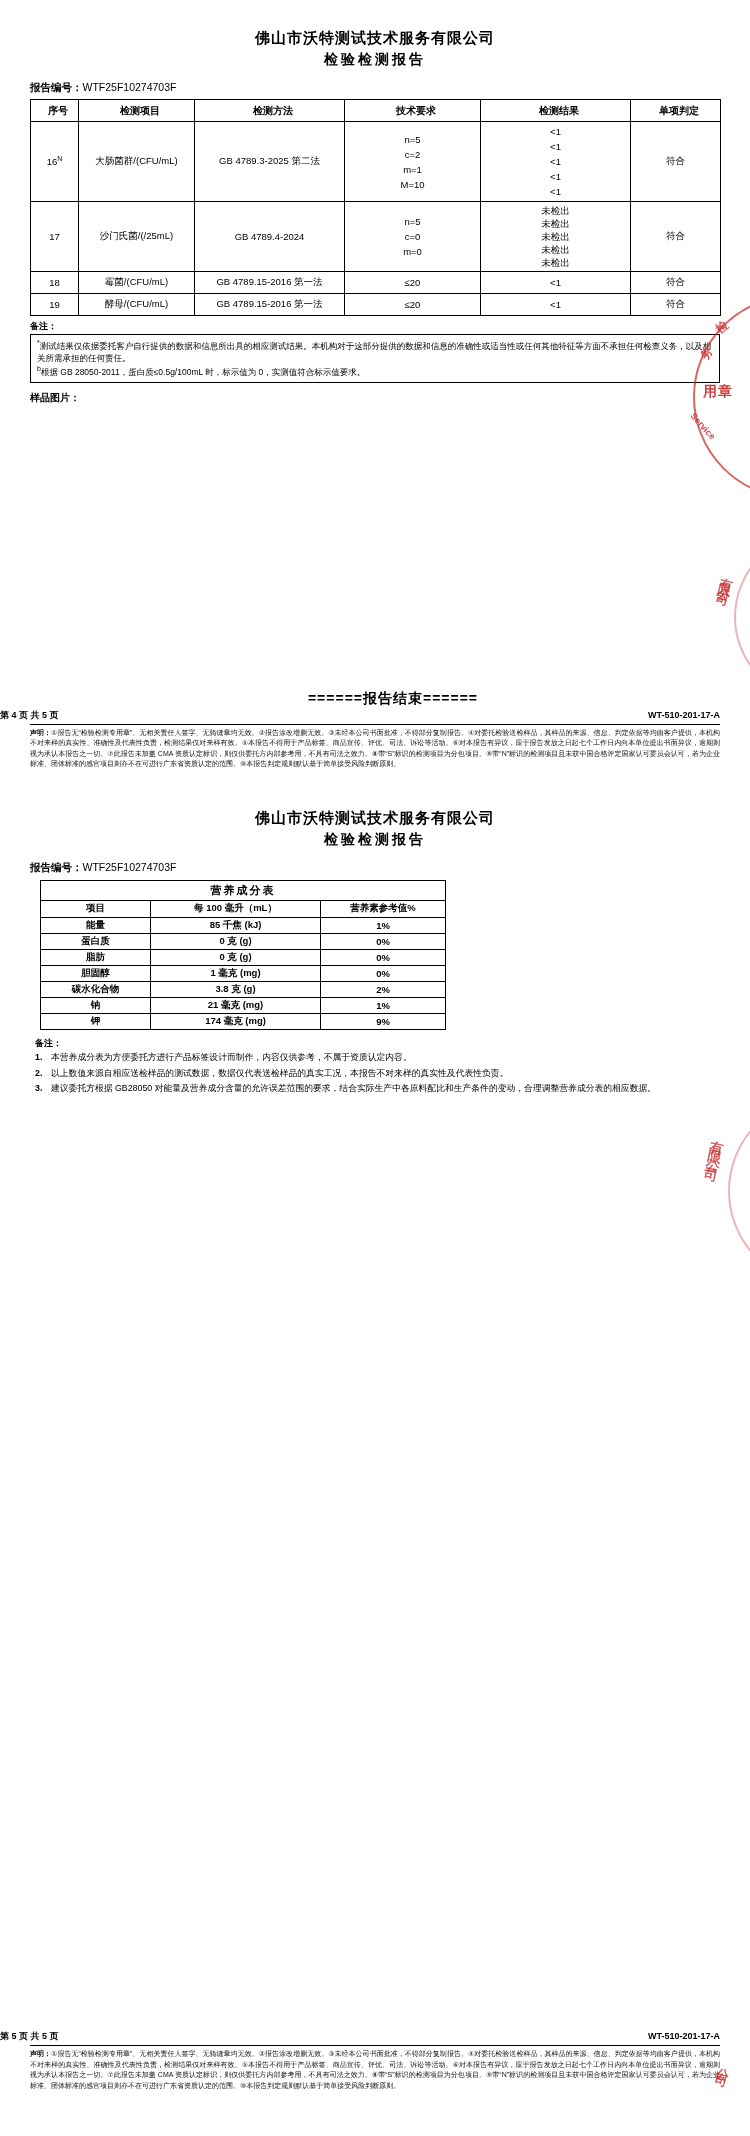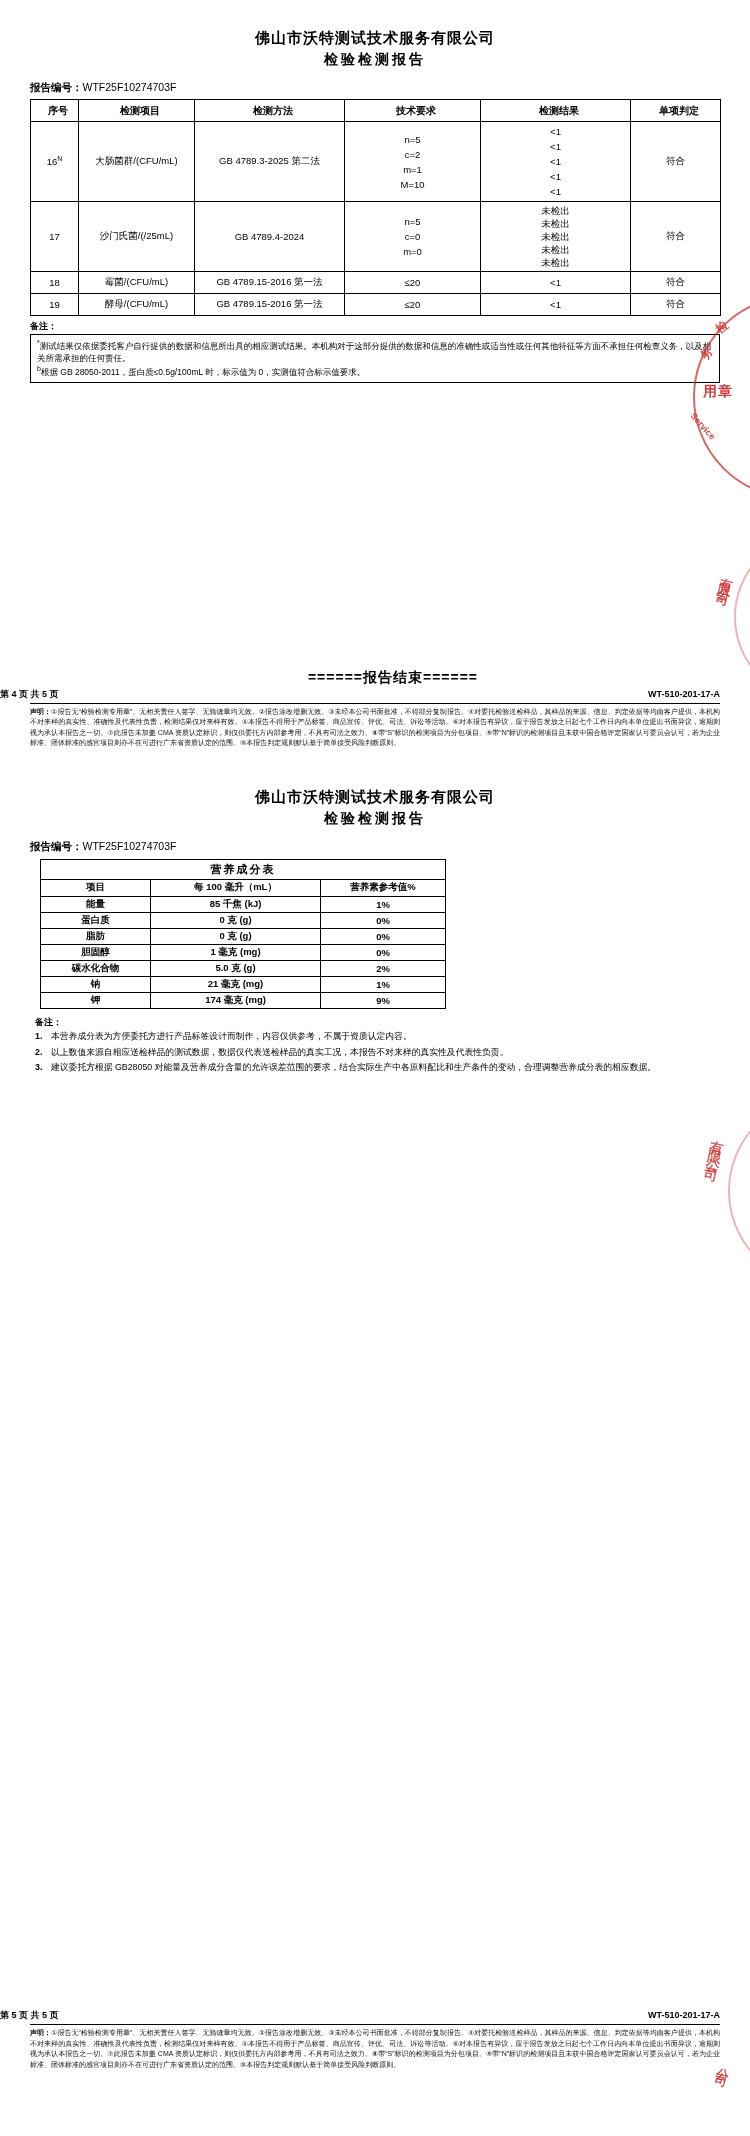--- a/index.html
+++ b/index.html
@@ -163,20 +163,21 @@
     </tr>
   </tbody>
     </table>
 
   <div class="notes-label">备注：</div>
   <div class="notes-box">
     <div><sup>*</sup><span>测试结果仅依据委托客户自行提供的数据和信息所出具的相应测试结果。本机构对于这部分提供的数据和信息的准确性或适当性或任何其他特征等方面不承担任何检查义务，以及相关所需承担的任何责任。</span></div>
     <div><sup>b</sup><span>根据 GB 28050-2011，蛋白质≤0.5g/100mL 时，标示值为 0，实测值符合标示值要求。</span></div>
   </div>
 
+  <div class="sample-label">样品图片：</div>
   <div class="sample-space"></div>
 
   <div class="report-end">======报告结束======</div>
   <div class="pfoot">
     <div class="pageno">第 4 页 共 5 页</div>
     <div class="doccode">WT-510-201-17-A</div>
   </div>
   <div class="hr"></div>
   <div class="statement">
     <span class="s-label">声明：</span><span>①报告无“检验检测专用章”、无相关责任人签字、无骑缝章均无效。②报告涂改增删无效。③未经本公司书面批准，不得部分复制报告。④对委托检验送检样品，其样品的来源、信息、判定依据等均由客户提供，本机构不对来样的真实性、准确性及代表性负责，检测结果仅对来样有效。⑤本报告不得用于产品标签、商品宣传、评优、司法、诉讼等活动。⑥对本报告有异议，应于报告发放之日起七个工作日内向本单位提出书面异议，逾期则视为承认本报告之一切。⑦此报告未加盖 CMA 资质认定标识，则仅供委托方内部参考用，不具有司法之效力。⑧带“S”标识的检测项目为分包项目。⑨带“N”标识的检测项目且未获中国合格评定国家认可委员会认可，若为企业标准、团体标准的感官项目则亦不在可进行广东省资质认定的范围。⑩本报告判定规则默认基于简单接受风险判断原则。</span>
@@ -222,21 +223,21 @@
       <td>0 克 (g)</td>
       <td>0%</td>
     </tr>
     <tr>
       <td>胆固醇</td>
       <td>1 毫克 (mg)</td>
       <td>0%</td>
     </tr>
     <tr>
       <td>碳水化合物</td>
-      <td>5.0 克 (g)</td>
+      <td>3.8 克 (g)</td>
       <td>2%</td>
     </tr>
     <tr>
       <td>钠</td>
       <td>21 毫克 (mg)</td>
       <td>1%</td>
     </tr>
     <tr>
       <td>钾</td>
       <td>174 毫克 (mg)</td>

